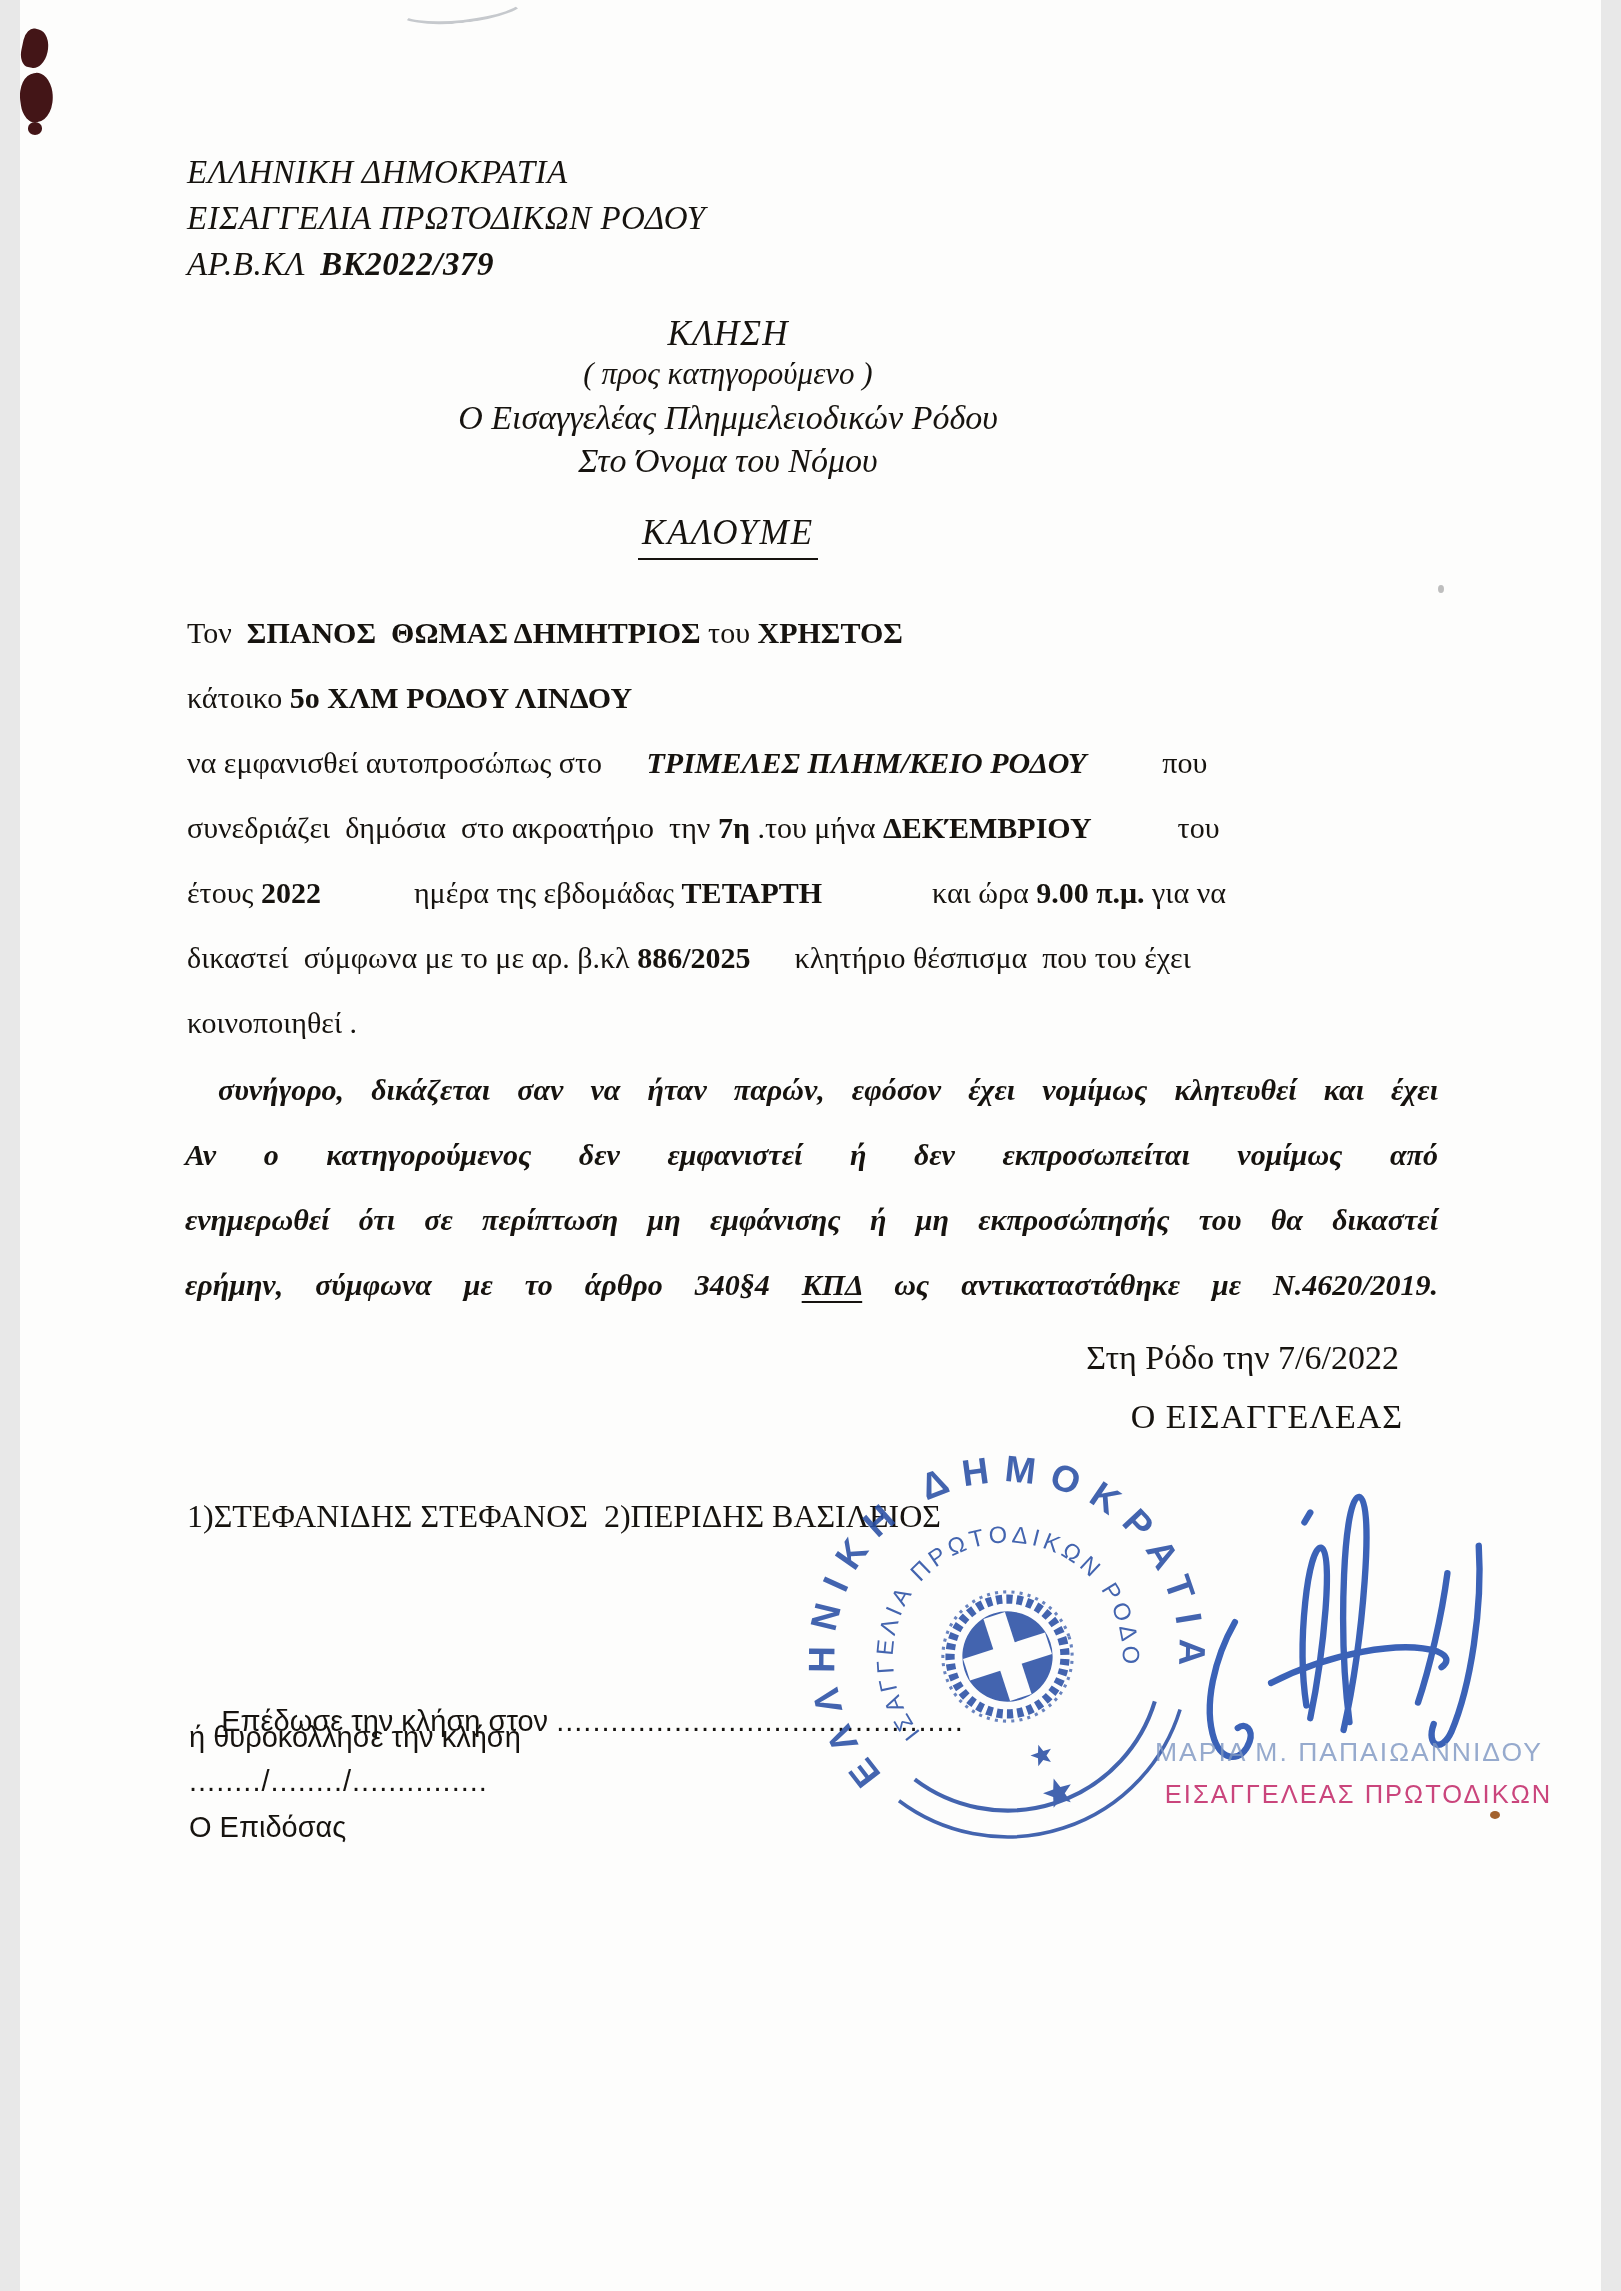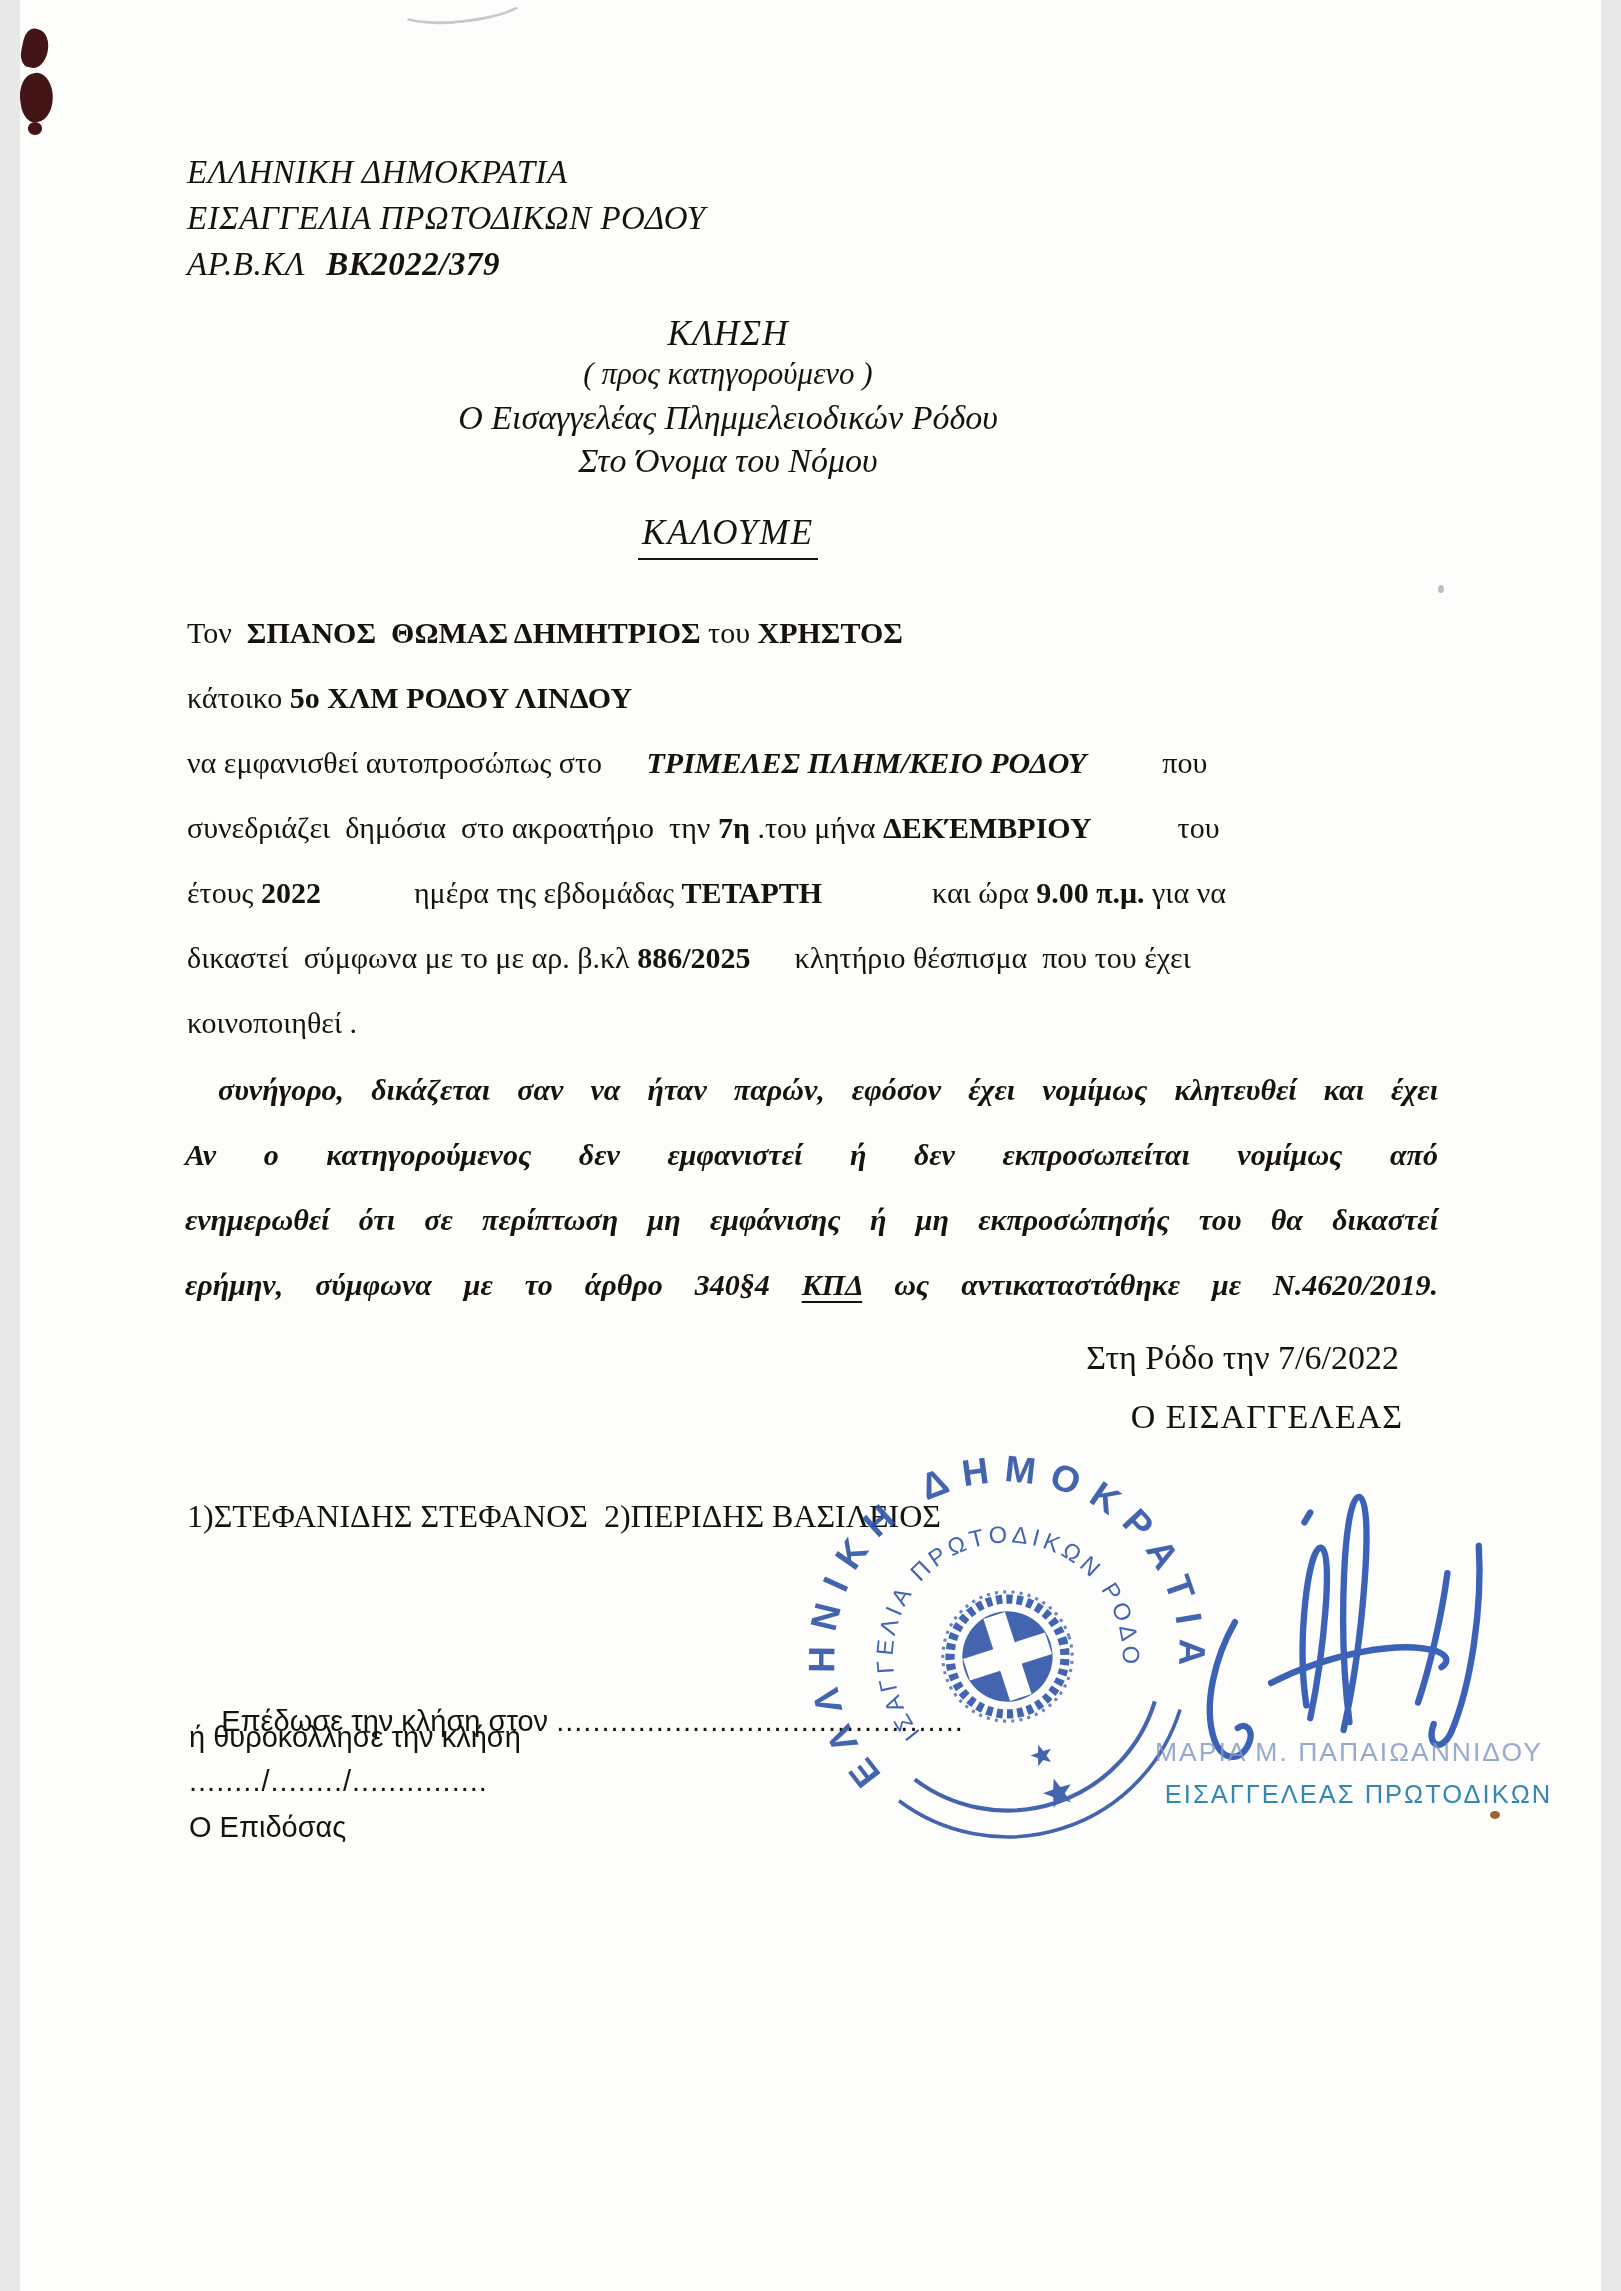--- a/index.html
+++ b/index.html
@@ -13,21 +13,21 @@
   }
   .serif{font-family:"Liberation Serif", serif;}
   .sans{font-family:"Liberation Sans", sans-serif;}
   .b{font-weight:bold;}
   .bi{font-weight:bold;font-style:italic;}
   .u{text-decoration:underline;text-underline-offset:5.9px;text-decoration-thickness:2px;}
   .abs{position:absolute;}
 
   
   .hdr{left:167px;top:149px;font-size:33px;font-style:italic;line-height:46px;letter-spacing:0.5px;}
-  .hdr .num{font-weight:bold;margin-left:21px;font-style:italic;}
+  .hdr .num{font-weight:bold;margin-left:15px;font-style:italic;}
 
   
   .titleblock{left:167px;top:314px;width:1082px;text-align:center;font-style:italic;}
   .t-klisi{font-size:35px;margin-bottom:2px;letter-spacing:1px;}
   .t-sub{font-size:31px;margin-bottom:6.9px;}
   .t-pros{font-size:34px;margin-bottom:4.9px;}
   .t-onoma{font-size:34px;}
   .kaloyme{left:167px;top:513px;width:1082px;text-align:center;}
   .kaloyme span{display:inline-block;font-size:35px;font-style:italic;letter-spacing:2px;
     border-bottom:2.9px solid #16130f;padding:0 3.9px 4.9px 3.9px;}
@@ -54,21 +54,21 @@
   .svc1 .dots{letter-spacing:1px;}
   .svc2{left:169px;top:1721px;font-size:29px;}
   .svc3{left:169px;top:1765px;font-size:29px;letter-spacing:1px;}
   .svc4{left:169px;top:1811px;font-size:29px;}
 
   
   .stampwrap{left:772px;top:1441px;width:431px;height:431px;opacity:.88;}
   .sigwrap{left:1161px;top:1475px;width:333px;height:314px;opacity:.92;}
   .namestamp{left:1135px;top:1737px;width:353px;font-size:26.5px;letter-spacing:2px;
     color:#7d96c2;opacity:.8;filter:blur(0.4px);white-space:nowrap;}
-  .namestamp .l2{font-size:25.5px;margin-top:11.8px;margin-left:9.8px;color:#0369a1;}
+  .namestamp .l2{font-size:25.5px;margin-top:11.8px;margin-left:9.8px;color:#be185d;}
 
   
   .mark{position:absolute;background:#431517;}
   .mk1{left:2px;top:29px;width:25.5px;height:39px;border-radius:40% 60% 55% 45%;transform:rotate(12deg);}
   .mk2{left:0px;top:73px;width:33px;height:49px;border-radius:55% 45% 60% 40%;transform:rotate(-8deg);}
   .mk3{left:7.8px;top:122px;width:14.7px;height:12.7px;border-radius:50%;}
   .swoosh{position:absolute;left:377px;top:-11.8px;width:123px;height:29px;
     border:3.9px solid #9aa0a8;border-color:transparent transparent #9aa0a8 transparent;
     border-radius:50%;transform:rotate(-6deg);opacity:.55;}
   .speck1{position:absolute;left:1418px;top:585px;width:5.9px;height:7.8px;border-radius:50%;background:#8a8a8a;opacity:.55;}

